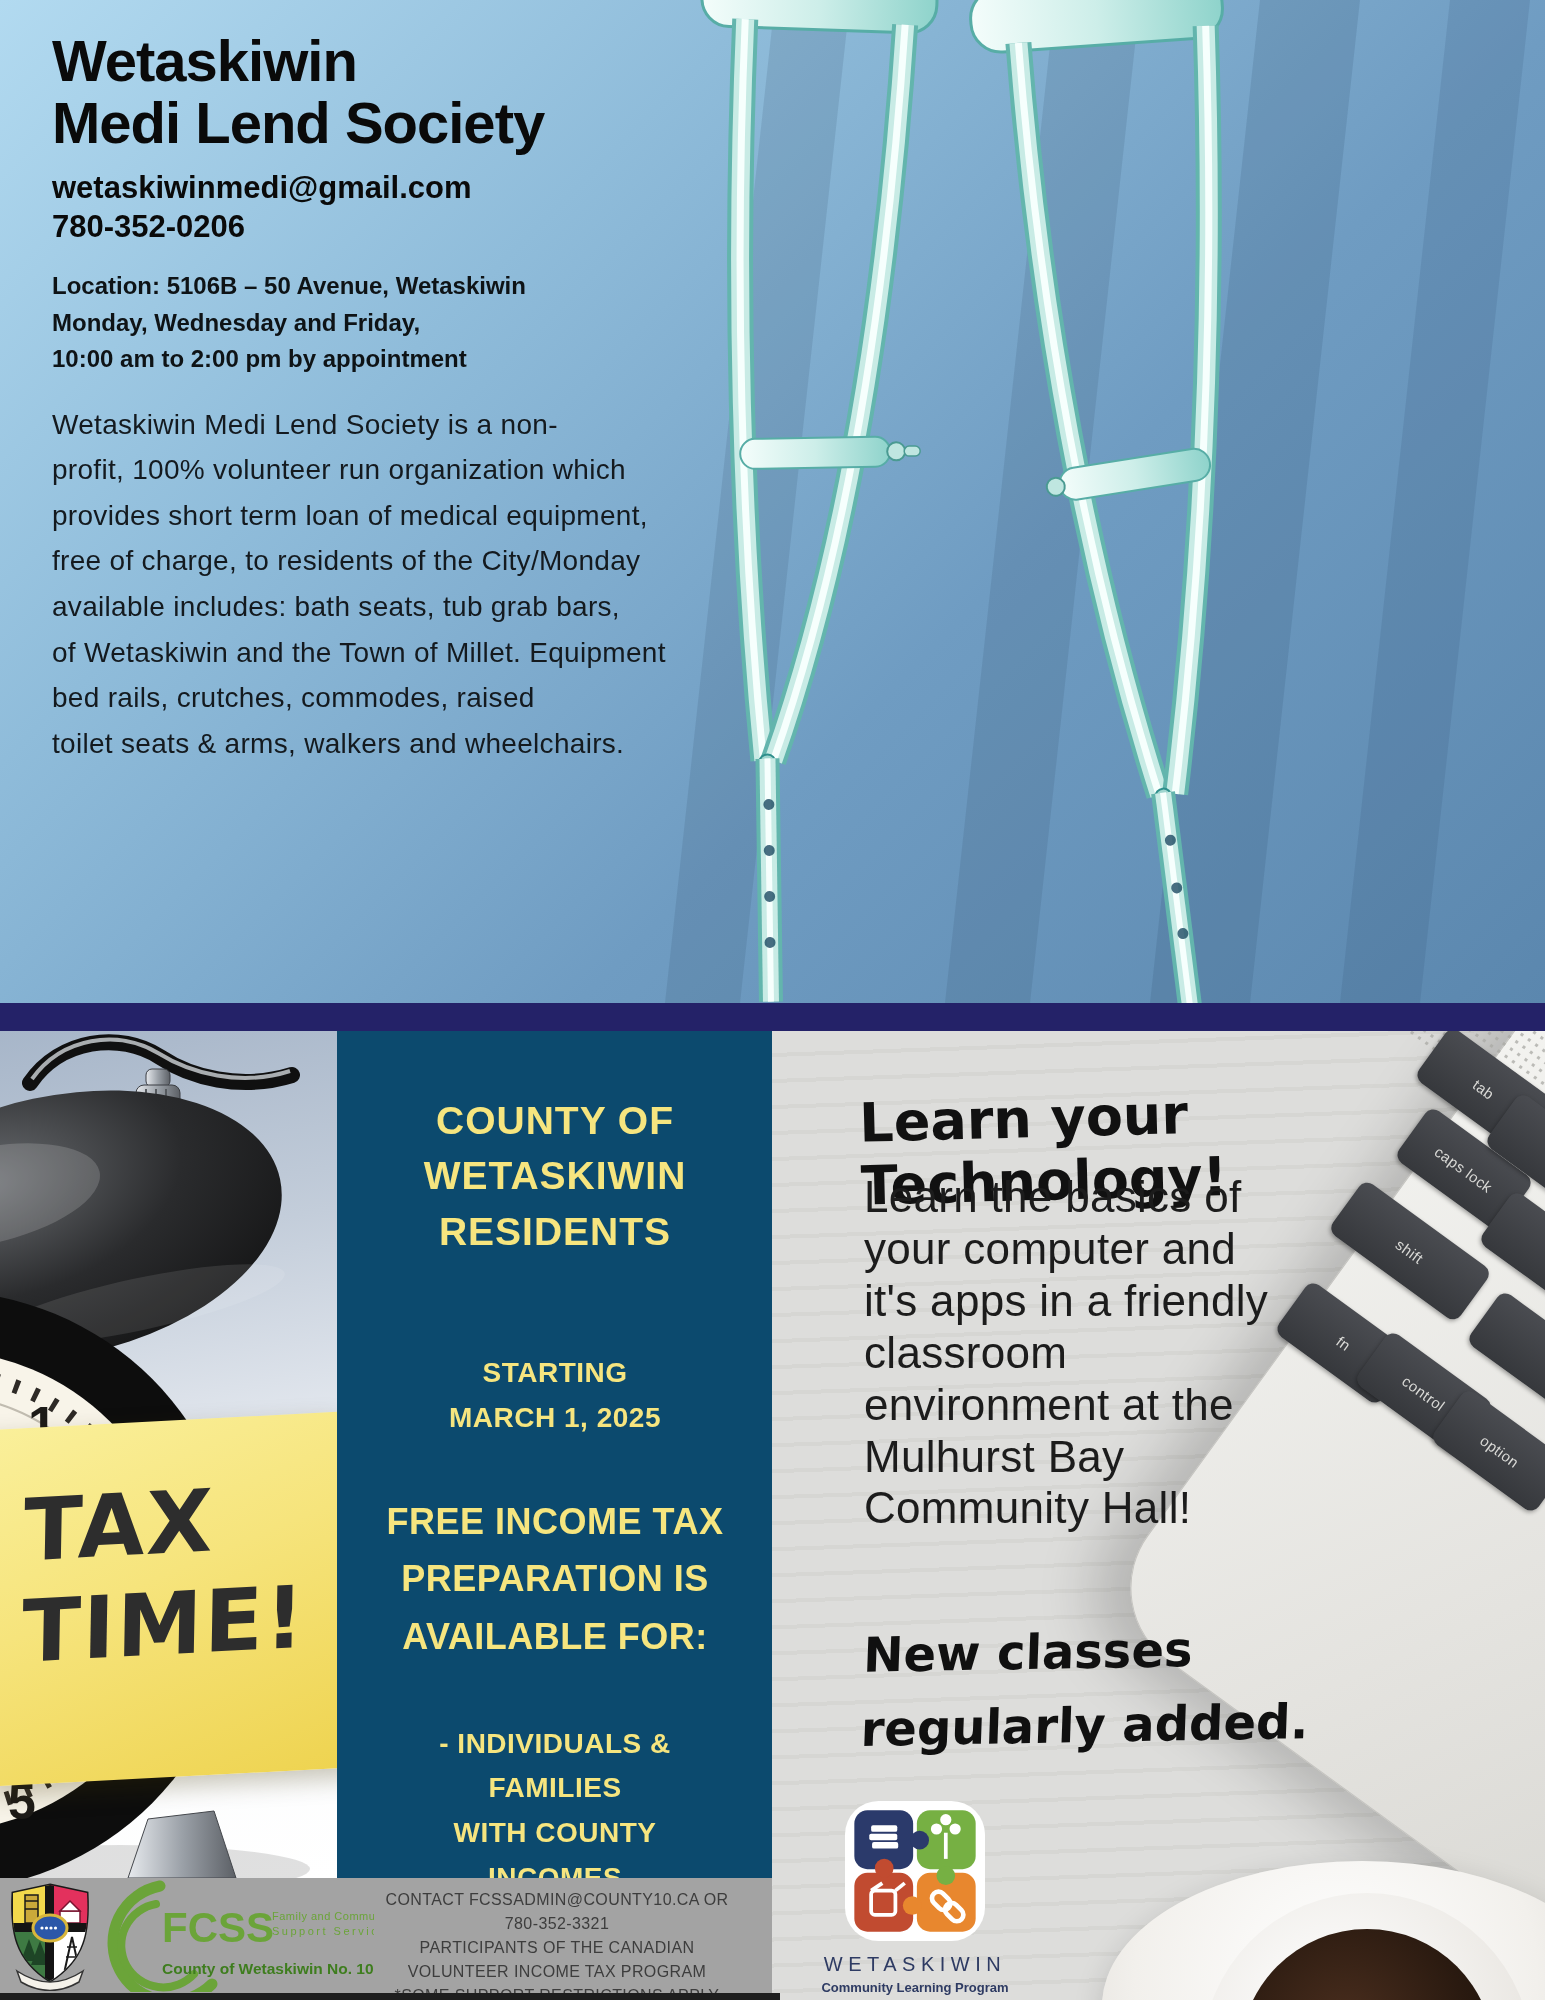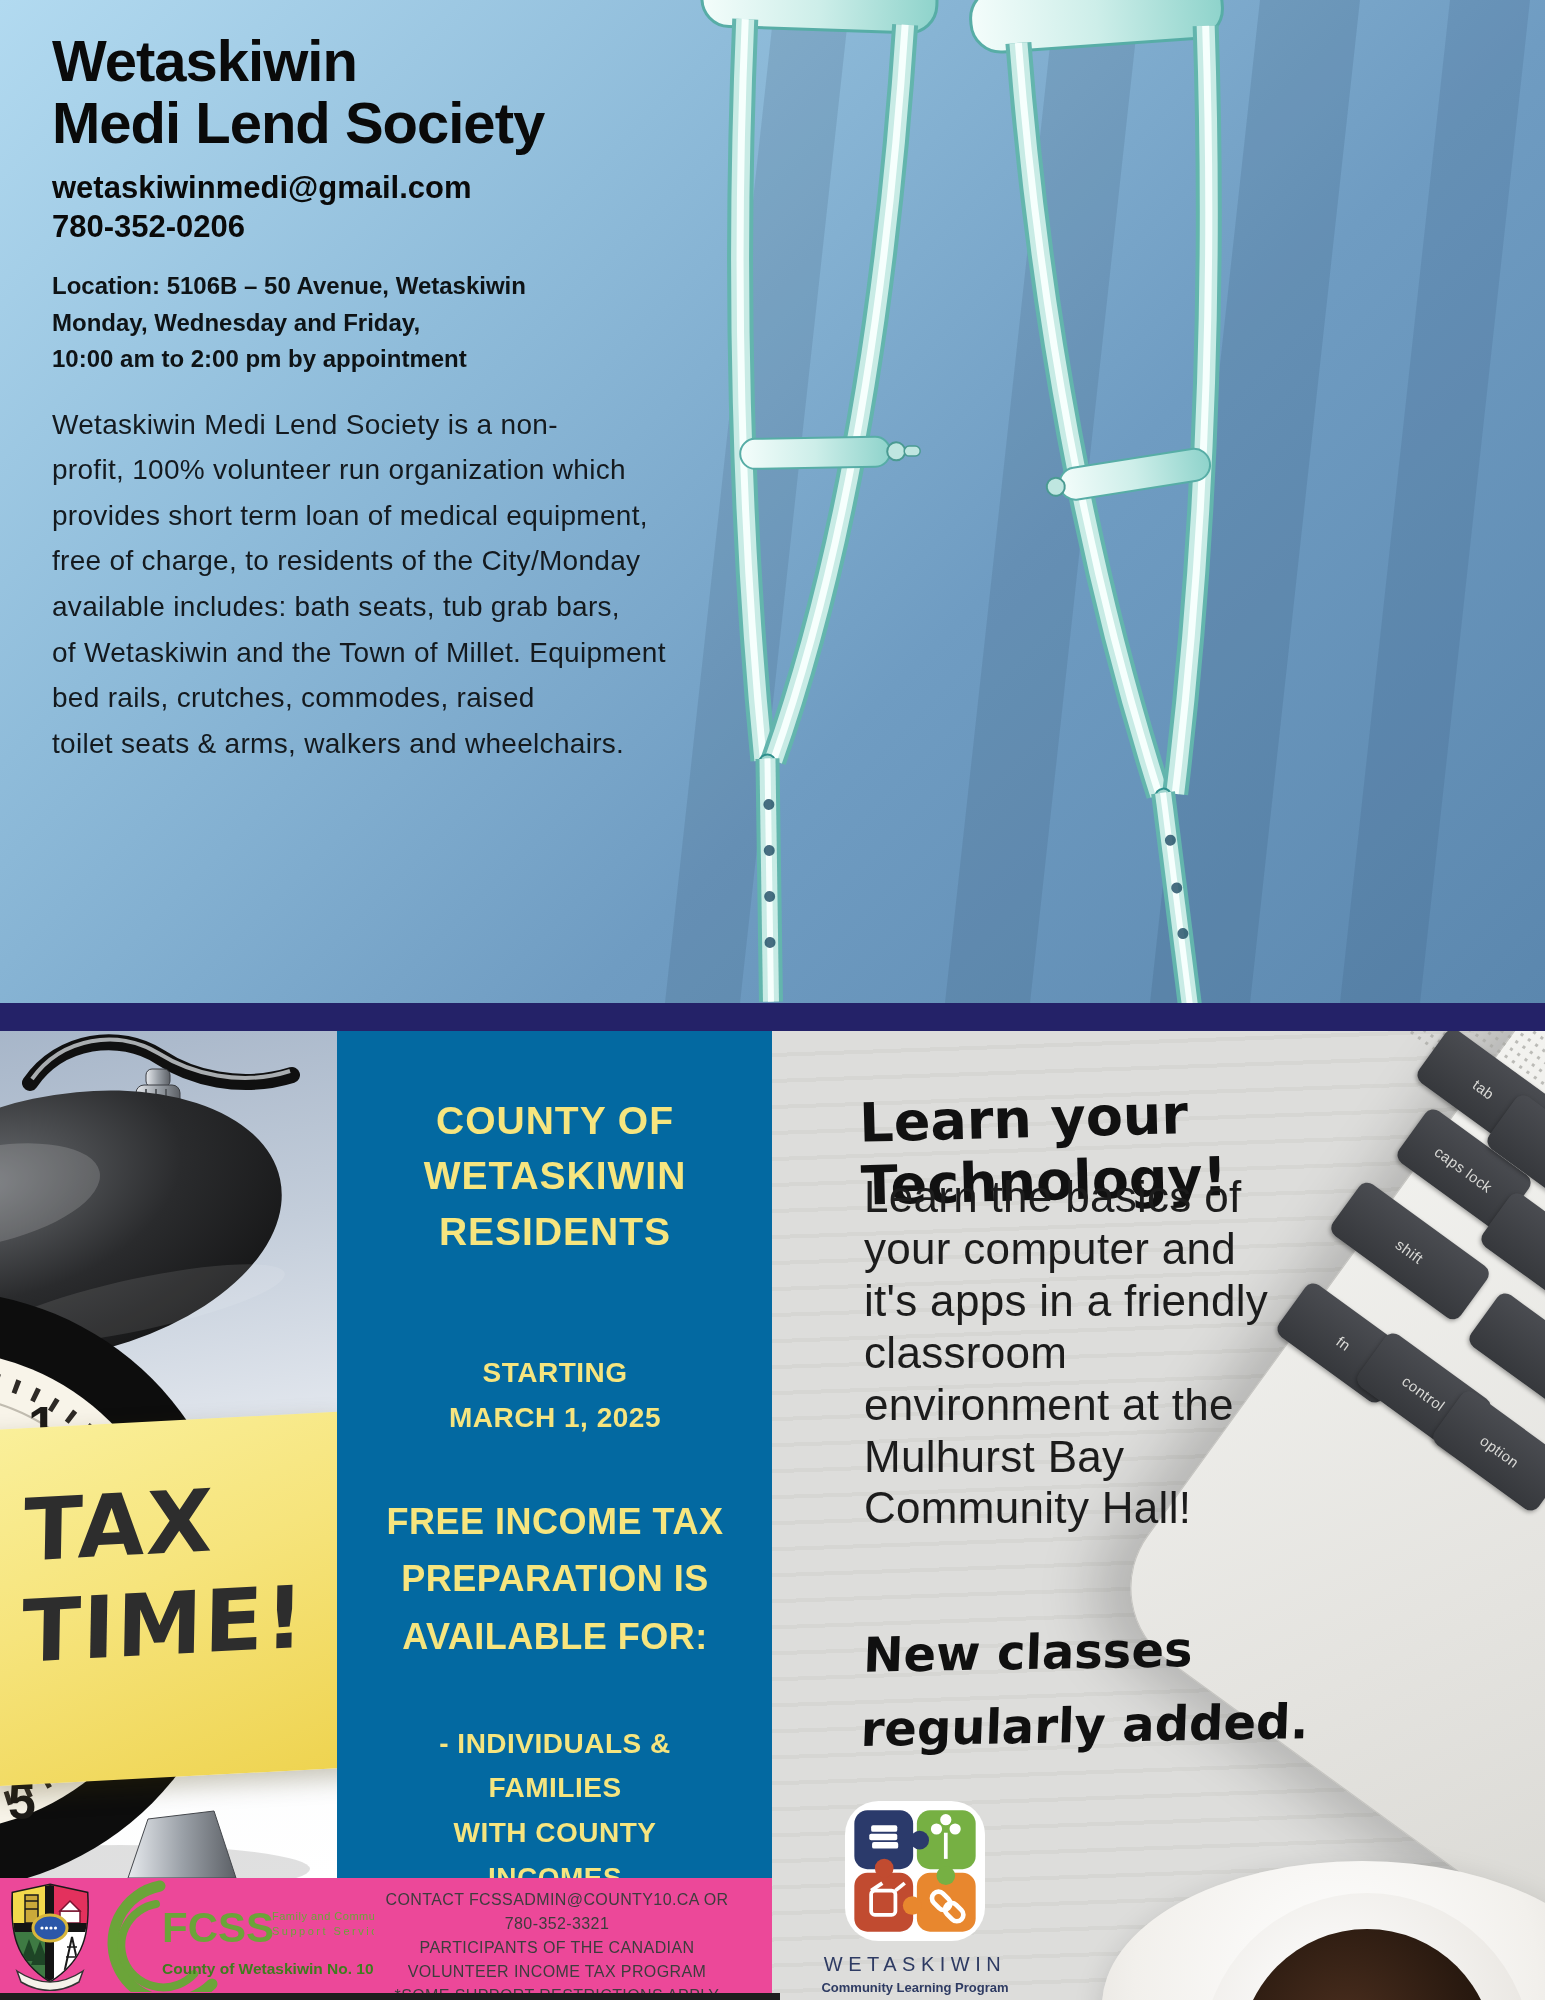--- a/index.html
+++ b/index.html
@@ -22,21 +22,21 @@
   
   .col-photo{left:0;top:1031px;width:337px;height:847px;overflow:hidden;
              background:linear-gradient(170deg,#a7b6c9 0%,#c3cdda 26%,#e6eaf0 52%,#fbfcfd 75%,#ffffff 100%);}
   .sticky-note{left:-18px;top:390px;width:368px;height:356px;transform:rotate(-3deg);
                background:linear-gradient(160deg,#faf09b 0%,#f6e47c 45%,#eed34f 100%);
                box-shadow:0 10px 24px rgba(60,50,0,.28);border-radius:3px;}
   .sticky-text{padding:52px 0 0 44px;font-family:"DejaVu Sans",sans-serif;font-weight:bold;
                font-size:86px;line-height:1.18;color:#2d2d2d;transform:skewX(-4deg);letter-spacing:2px;}
 
   
-  .col-dark{left:337px;top:1031px;width:436px;height:847px;background:#0369a1;color:#f6e57f;
+  .col-dark{left:337px;top:1031px;width:436px;height:847px;background:#0c4a6e;color:#f6e57f;
             text-align:center;overflow:hidden;}
   .panel-heading{margin-top:62px;font-size:39px;font-weight:bold;line-height:1.42;letter-spacing:1px;}
   .panel-start{margin-top:92px;font-size:28px;font-weight:bold;line-height:1.6;letter-spacing:.5px;}
   .panel-offer{margin-top:52px;font-size:36px;font-weight:bold;line-height:1.6;letter-spacing:.5px;}
   .panel-elig{margin-top:56px;font-size:28px;font-weight:bold;line-height:1.6;letter-spacing:.5px;text-align:center;}
 
   
   .col-tech{left:772px;top:1031px;width:773px;height:969px;overflow:hidden;
             background:repeating-linear-gradient(178deg,#dddddb 0 22px,#d6d6d3 22px 26px),#dadad8;}
   .tech-title{left:88px;top:52px;width:660px;font-family:"DejaVu Sans",sans-serif;font-weight:bold;
@@ -60,21 +60,21 @@
               box-shadow:0 8px 30px rgba(0,0,0,.15);}
   .cup{left:430px;top:862px;width:330px;height:330px;border-radius:50%;
        background:radial-gradient(circle at 40% 35%,#ffffff,#e9e6e1 70%,#d2cfc9 100%);}
   .coffee{left:468px;top:898px;width:254px;height:254px;border-radius:50%;
           background:radial-gradient(circle at 42% 38%,#4a2e1e 0%,#2a1a10 55%,#150d08 100%);}
   .clp-logo{left:28px;top:770px;width:230px;text-align:center;}
   .clp-name{margin-top:8px;font-size:20px;letter-spacing:5.5px;color:#2e3b63;}
   .clp-tagline{margin-top:4px;font-size:13px;font-weight:bold;color:#2e3b63;}
 
   
-  .footer-left{left:0;top:1878px;width:772px;height:115px;background:#ec4899;overflow:hidden;}
+  .footer-left{left:0;top:1878px;width:772px;height:115px;background:#a3a3a3;overflow:hidden;}
   .crest{left:5px;top:3px;}
   .fcss{left:94px;top:2px;}
   .contact{left:352px;top:10px;width:410px;text-align:center;font-size:16px;line-height:1.5;
            letter-spacing:.4px;color:#3d3d3d;}
   .bottom-bar{left:0;top:1993px;width:780px;height:7px;background:#1e1e1e;}
 </style>
 </head>
 <body>
 
 <div class="page">

